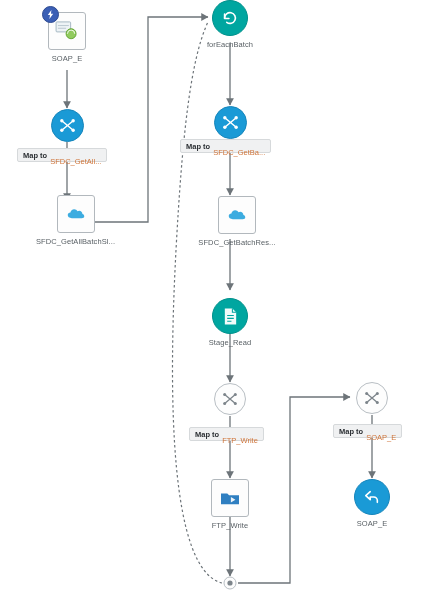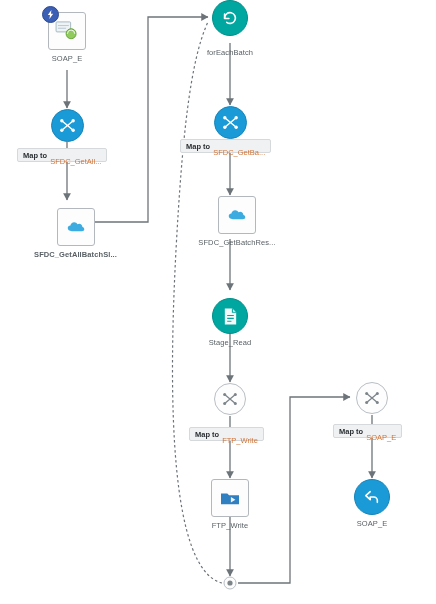--- a/index.html
+++ b/index.html
@@ -168,30 +168,30 @@
         <circle cx="15" cy="4" r="1.8" fill="#ffffff"></circle>
         <circle cx="15" cy="14" r="1.8" fill="#ffffff"></circle>
       </svg>
     </div>
   </div>
   <div class="maplabel" style="left:17px; top:148px;">
     <span class="mapto">Map to</span>
     <span class="target">SFDC_GetAll...</span>
   </div>
 
-  <div class="node" style="left:48px; top:208px; width:55px;font-weight:bold;">
+  <div class="node" style="left:48px; top:195px; width:55px;">
     <div class="sq" style="width:38px; height:38px;">
       <svg width="22" height="16" viewBox="0 0 24 16" aria-hidden="true">
         <path d="M7.5 12.5 C4.5 12.5 3 11 3 9.2 C3 7.6 4.3 6.3 5.9 6.3 C6.2 4.3 7.9 2.8 10 2.8 C11.6 2.8 13 3.7 13.7 5 C14.2 4.7 14.8 4.5 15.5 4.5 C17.4 4.5 19 6 19 7.9 C20.2 8.2 21 9.2 21 10.4 C21 11.9 19.8 12.5 18.3 12.5 Z" fill="#27a3dd" opacity="0.9"></path>
       </svg>
     </div>
     <div class="caption">SFDC_GetAllBatchSl...</div>
   </div>
 
-  <div class="node" style="left:212px; top:0px; width:36px;gap:8px;">
+  <div class="node" style="left:212px; top:0px; width:36px;">
     <div class="circle teal" style="width:36px; height:36px;">
       <svg width="18" height="18" viewBox="0 0 20 20" aria-hidden="true">
         <path d="M4 10 a6 6 0 1 1 2.4 4.8" fill="none" stroke="#ffffff" stroke-width="1.8" stroke-linecap="round"></path>
         <path d="M4 5.5 L4 10.5 L8.8 10.5" fill="none" stroke="#ffffff" stroke-width="1.8" stroke-linecap="round" stroke-linejoin="round"></path>
       </svg>
     </div>
     <div class="caption">forEachBatch</div>
   </div>
 
   <div class="node" style="left:213px; top:106px; width:34px;">

